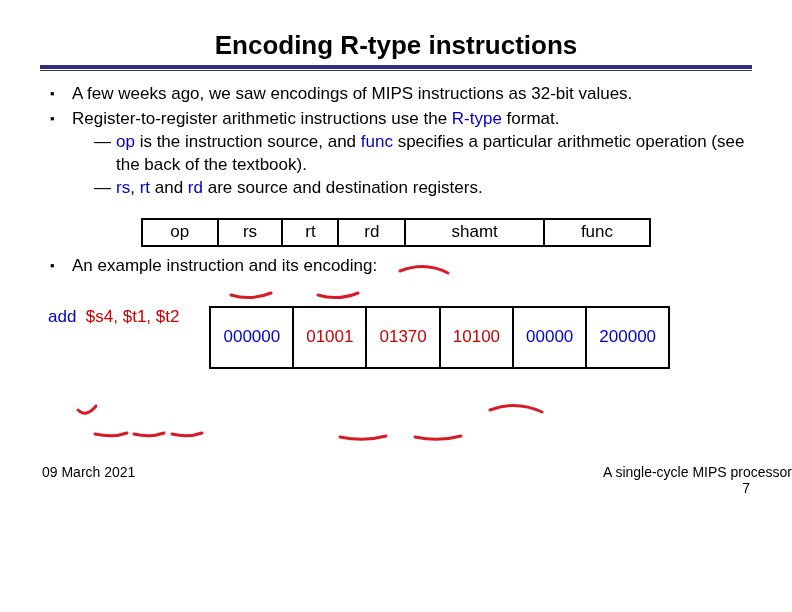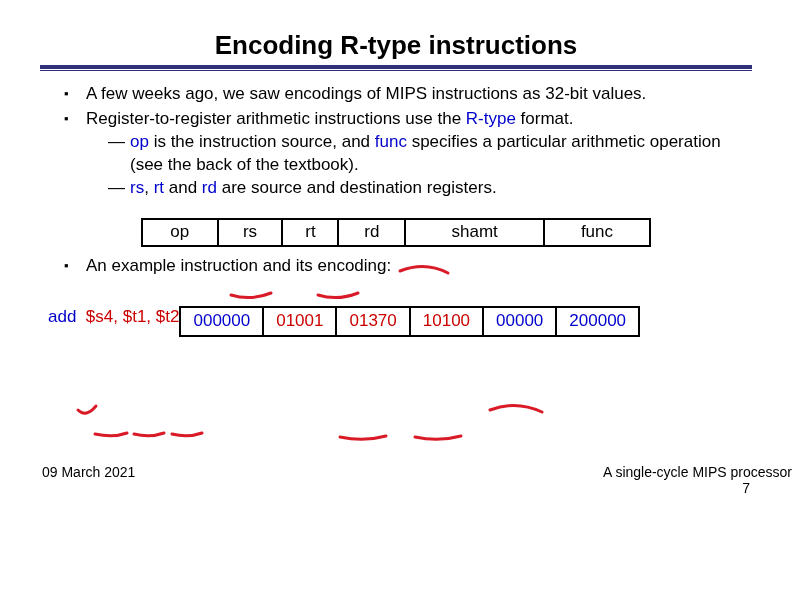--- a/index.html
+++ b/index.html
@@ -37,21 +37,21 @@
     background: #2f2f7a;
     margin: 0 0 12px 0;
   }
   .content {
     font-size: 17px;
     line-height: 1.35;
   }
   .content ul.top {
     list-style: none;
     padding-left: 8px;
-    margin: 6px 16px;
+    margin: 6px 2px;
   }
   .content ul.top > li {
     position: relative;
     padding-left: 22px;
     margin: 2px 0;
   }
   .content ul.top > li::before {
     content: "\25AA";
     position: absolute;
     left: 0;
@@ -95,34 +95,35 @@
   .format-table .bit-row td {
     border: 0;
     padding-top: 2px;
   }
 
   
   .example-row {
     display: flex;
     align-items: flex-start;
     margin-top: 28px;
+    gap: 30px;
     padding-left: 8px;
   }
   .asm-instr {
     font-size: 17px;
     white-space: nowrap;
   }
   .enc-table {
     border-collapse: collapse;
     font-size: 17px;
     text-align: center;
   }
   .enc-table td {
     border: 2px solid #000;
-    padding: 2px 12px;
+    padding: 18px 12px;
   }
 
   
   .footer {
     position: absolute;
     bottom: 36px;
     left: 0;
     width: 100%;
     font-family: Arial, sans-serif;
     font-size: 14px;

